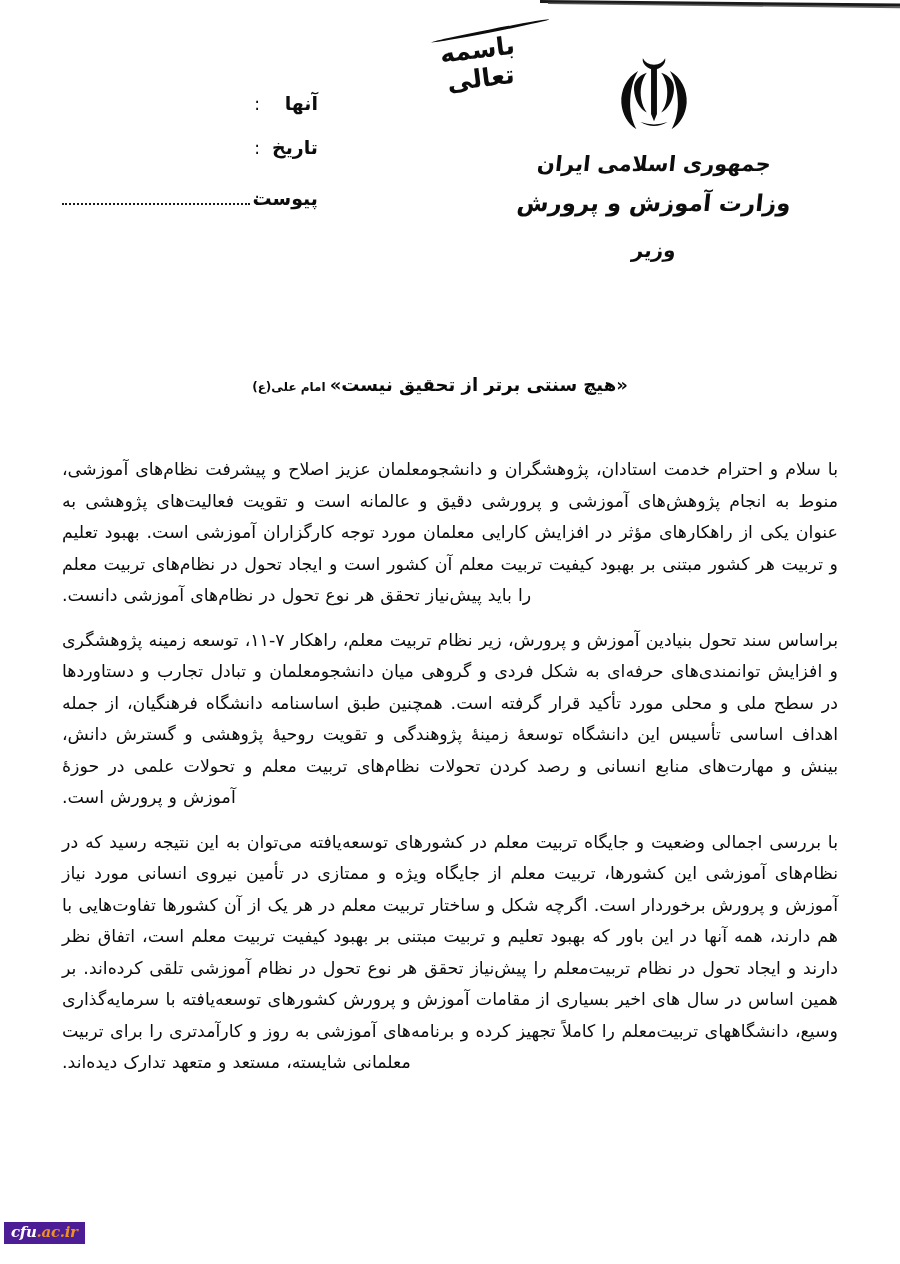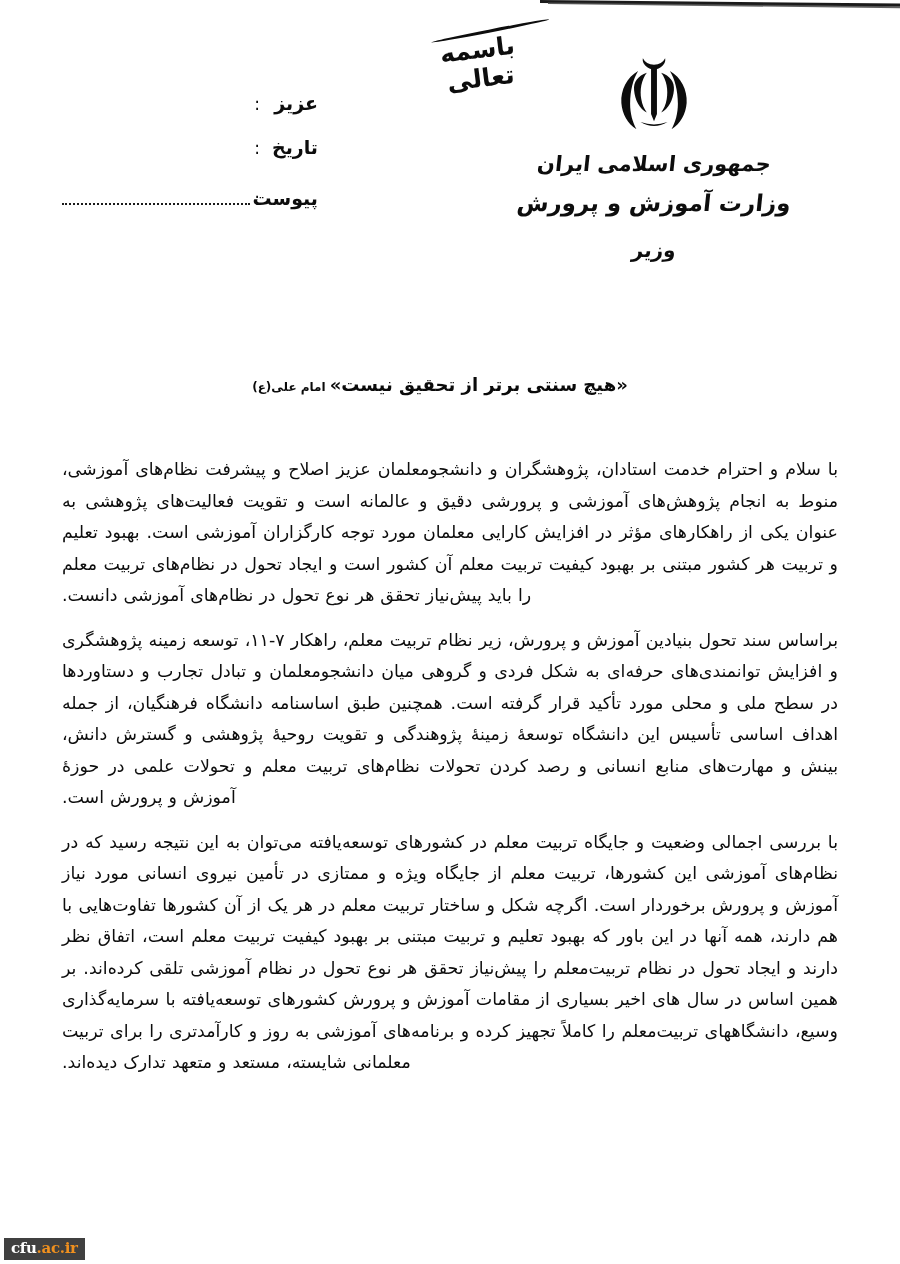--- a/index.html
+++ b/index.html
@@ -178,26 +178,27 @@
     margin: 0 0 14px 0;
     letter-spacing: -0.1px;
     word-spacing: 0.5px;
   }
   .para.tight { margin-bottom: 13px; }
 
   
   .watermark {
     position: absolute;
     left: 4px;
-    bottom: 4px;
-    background: #404040;
+    bottom: 20px;
+    background: #4c1d95;
     padding: 3px 7px 4px 7px;
     font-family: "DejaVu Serif", serif;
     font-size: 15px;
     font-weight: 700;
+    font-style: italic;
     line-height: 1;
     direction: ltr;
     letter-spacing: -0.3px;
   }
   .wm-a { color: #ffffff; }
   .wm-b { color: #f0901e; }
 </style>
 </head>
 <body>
 
@@ -206,21 +207,21 @@
 
 <div class="header">
 
   <div class="basmala">
     <span class="stroke"></span>
     <span>باسمه تعالی</span>
   </div>
 
   <div class="form-fields">
     <div class="field-row">
-      <span class="field-label">عزیز</span>
+      <span class="field-label">آنها</span>
       <span class="field-colon">:</span>
     </div>
     <div class="field-row">
       <span class="field-label">تاریخ</span>
       <span class="field-colon">:</span>
     </div>
     <div class="field-row">
       <span class="field-label">پیوست</span>
       <span class="field-colon">:</span>
       <span class="field-value"></span>

